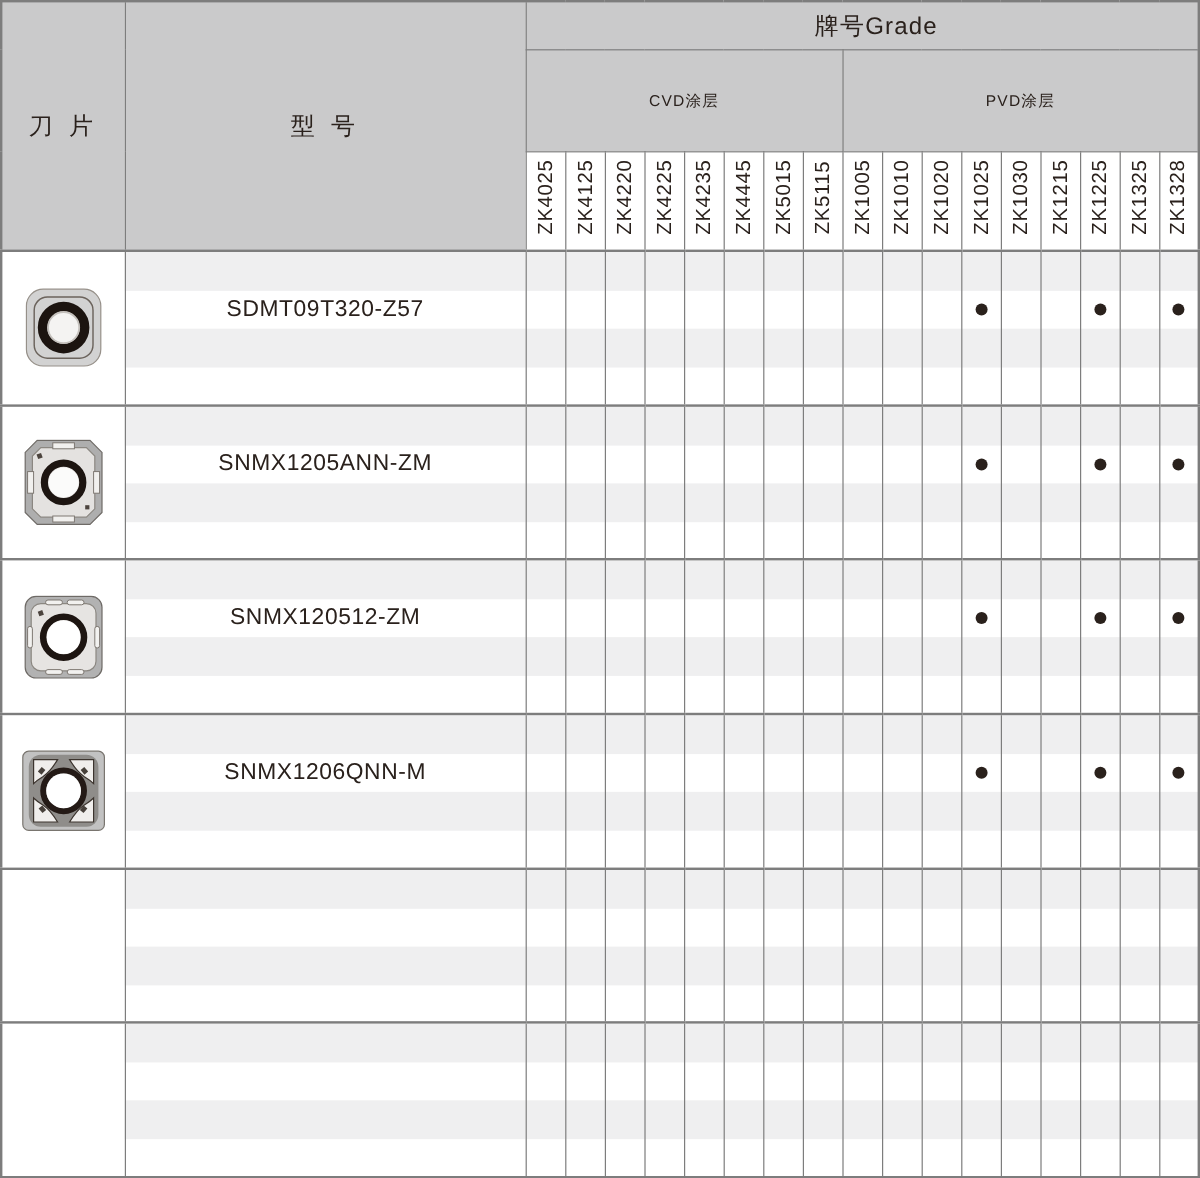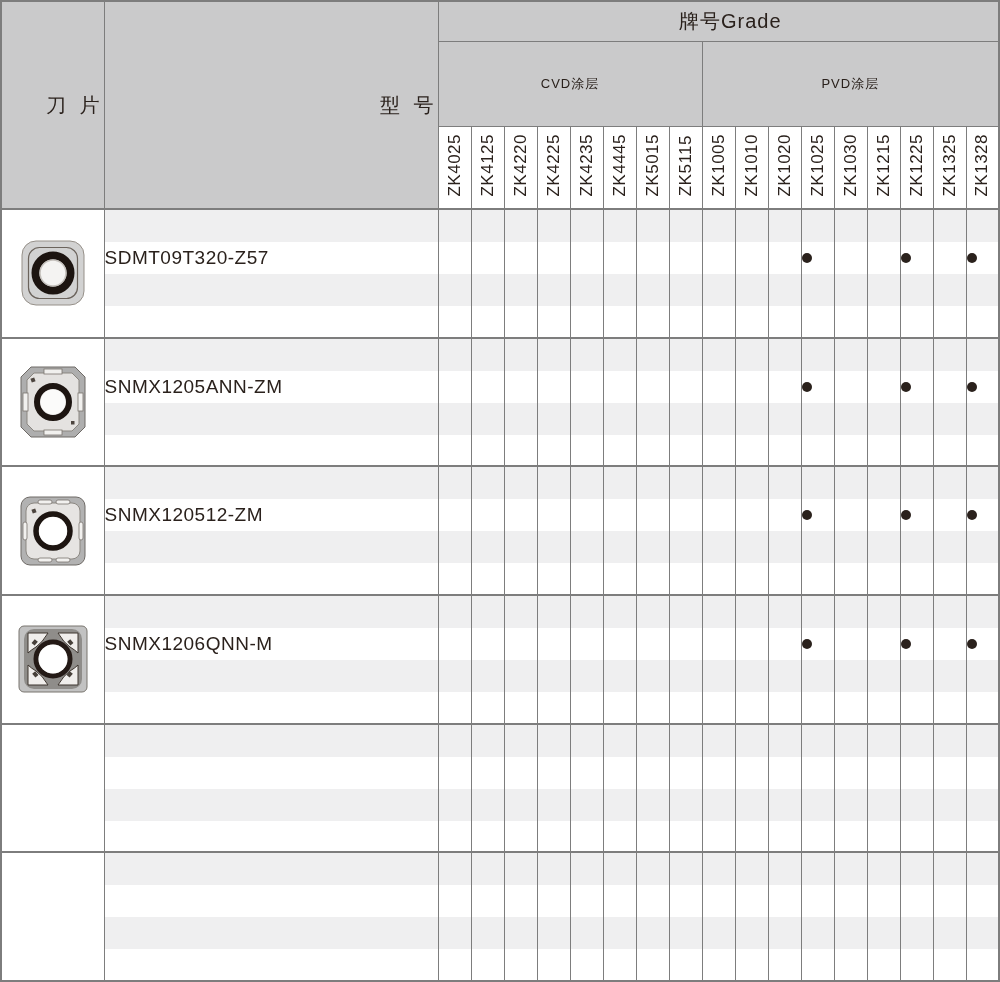--- a/index.html
+++ b/index.html
@@ -16,21 +16,21 @@
   table.grade-table{
     width:1000px;height:982px;
     border-collapse:collapse;table-layout:fixed;
     border:2px solid var(--border);
   }
   th,td{border:1px solid var(--border);padding:0;}
   thead th{background:var(--header-bg);font-weight:normal;color:var(--ink);}
   th.top-header{font-size:20px;height:40px;letter-spacing:1px;padding-left:24px;}
   th.coat-header{font-size:13px;height:85px;letter-spacing:1px;}
   th.grade-col{background:#fff;height:83px;text-align:center;vertical-align:middle;}
-  th.corner{font-size:20px;letter-spacing:4px;text-align:right;}
+  th.corner{font-size:20px;letter-spacing:4px;}
   .vlabel{
     display:inline-block;
     writing-mode:vertical-rl;
     transform:rotate(180deg);
     font-size:17px;
     letter-spacing:0.5px;
     color:var(--ink);
     white-space:nowrap;
   }
   tbody tr{height:128px;}
@@ -38,21 +38,21 @@
   td.blade-cell{background:#fff;text-align:center;vertical-align:middle;}
   td.striped{
     background-image:linear-gradient(to bottom,
       var(--stripe) 0px, var(--stripe) 32px,
       var(--white) 32px, var(--white) 64px,
       var(--stripe) 64px, var(--stripe) 96px,
       var(--white) 96px, var(--white) 100%);
   }
   .band2{
     margin-top:32px;height:32px;
-    display:flex;align-items:center;
+    display:flex;align-items:center;justify-content:center;
   }
   .model-label{font-size:19px;letter-spacing:0.5px;color:var(--ink);white-space:nowrap;}
   .dot{
     width:10px;height:10px;border-radius:50%;
     background:var(--ink);display:inline-block;
   }
   .insert-svg{display:inline-block;vertical-align:middle;}
 </style>
 </head>
 <body>

